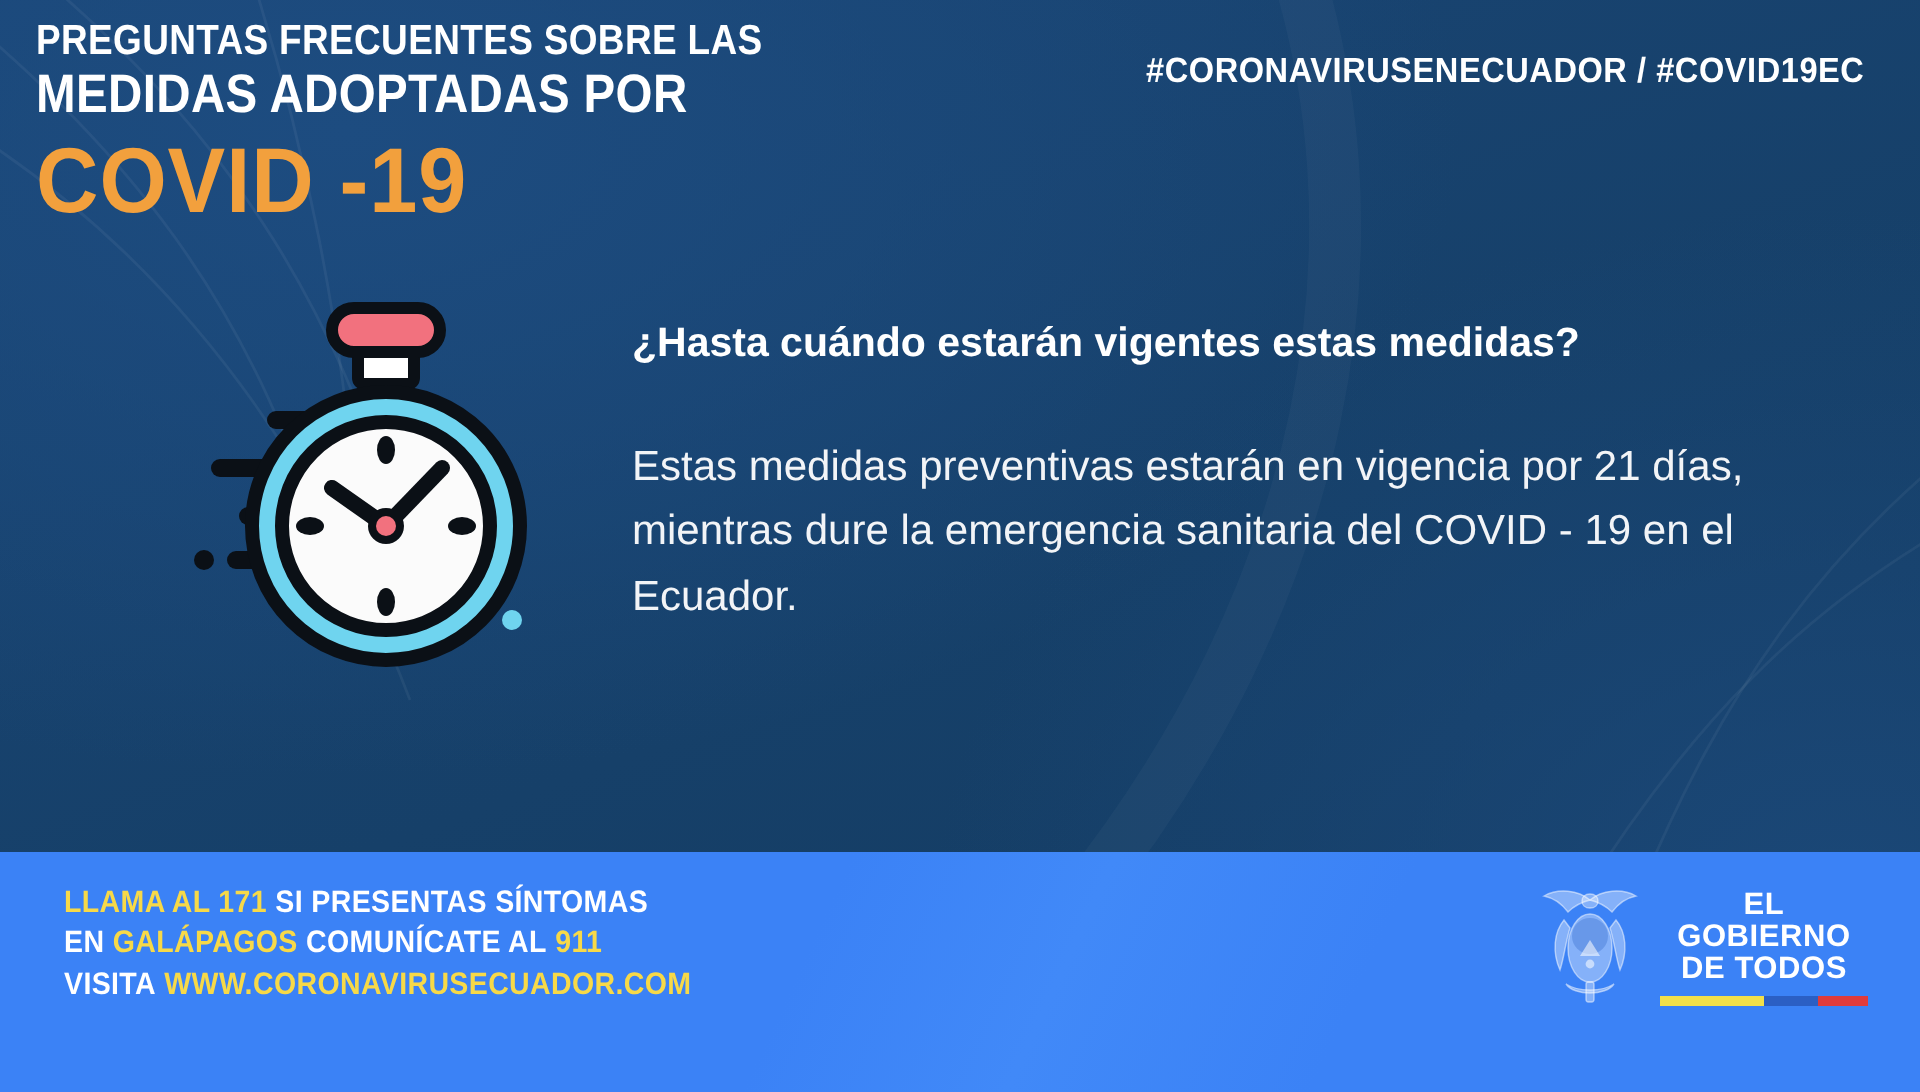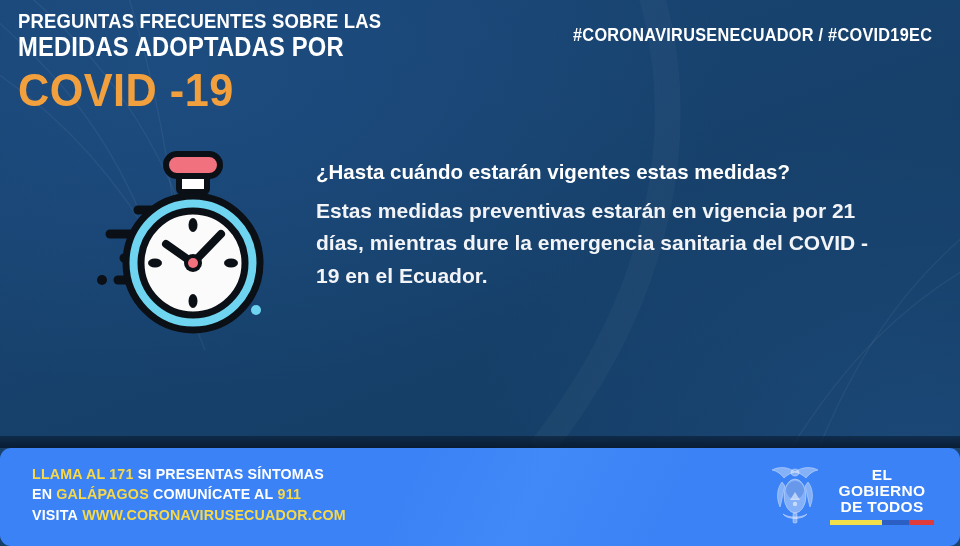--- a/index.html
+++ b/index.html
@@ -102,48 +102,47 @@
     position: absolute;
     left: 316px;
     top: 30px;
     width: 600px;
   }
   .question {
     color: #ffffff;
     font-size: 20.5px;
     font-weight: 700;
     line-height: 1.2;
-    margin: 0 0 10px 0;
+    margin: 0 0 33px 0;
     white-space: nowrap;
   }
   .answer {
     color: #f2f4f7;
     font-size: 21px;
-    font-weight: 700;
+    font-weight: 400;
     line-height: 1.55;
     margin: 0;
     max-width: 570px;
   }
 
   
   .footer-shadow {
     position: absolute;
     left: 0; right: 0;
     bottom: 98px;
     height: 12px;
     background: linear-gradient(180deg, rgba(8,24,44,0.55) 0%, rgba(8,26,48,0.92) 100%);
   }
   .footer {
     position: absolute;
     left: 0; right: 0;
     bottom: 0;
-    height: 98px;
+    height: 120px;
     background: #3b82f6;
     background-image: linear-gradient(115deg, #3b82f6 0%, #3b82f6 42%, #4189f8 55%, #3b82f6 70%);
-    border-radius: 11px;
   }
   .footer-text {
     position: absolute;
     left: 32px;
     top: 16px;
     line-height: 1.32;
     font-weight: 700;
     font-size: 15.5px;
     text-transform: uppercase;
     letter-spacing: 0.2px;

